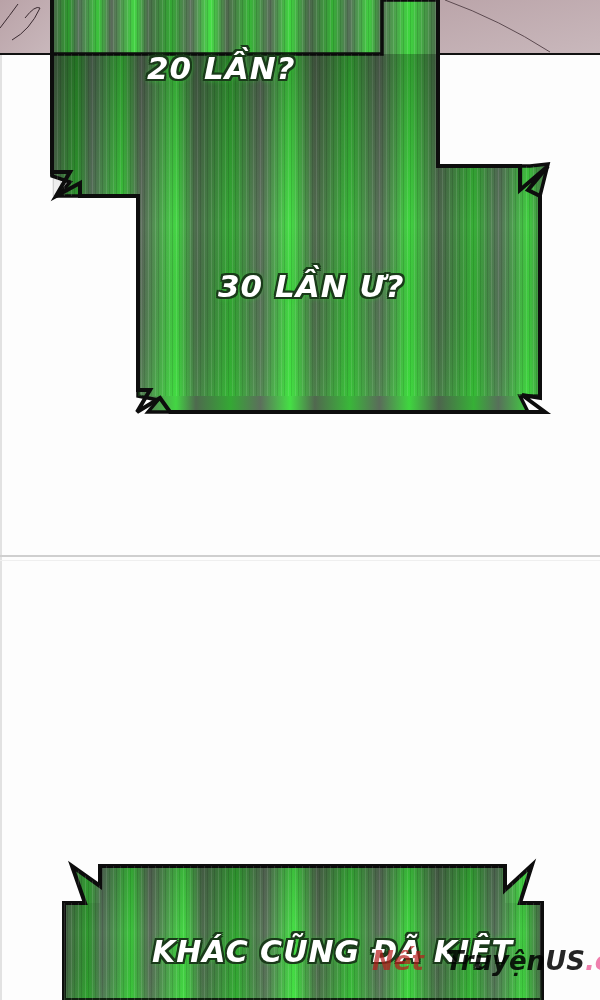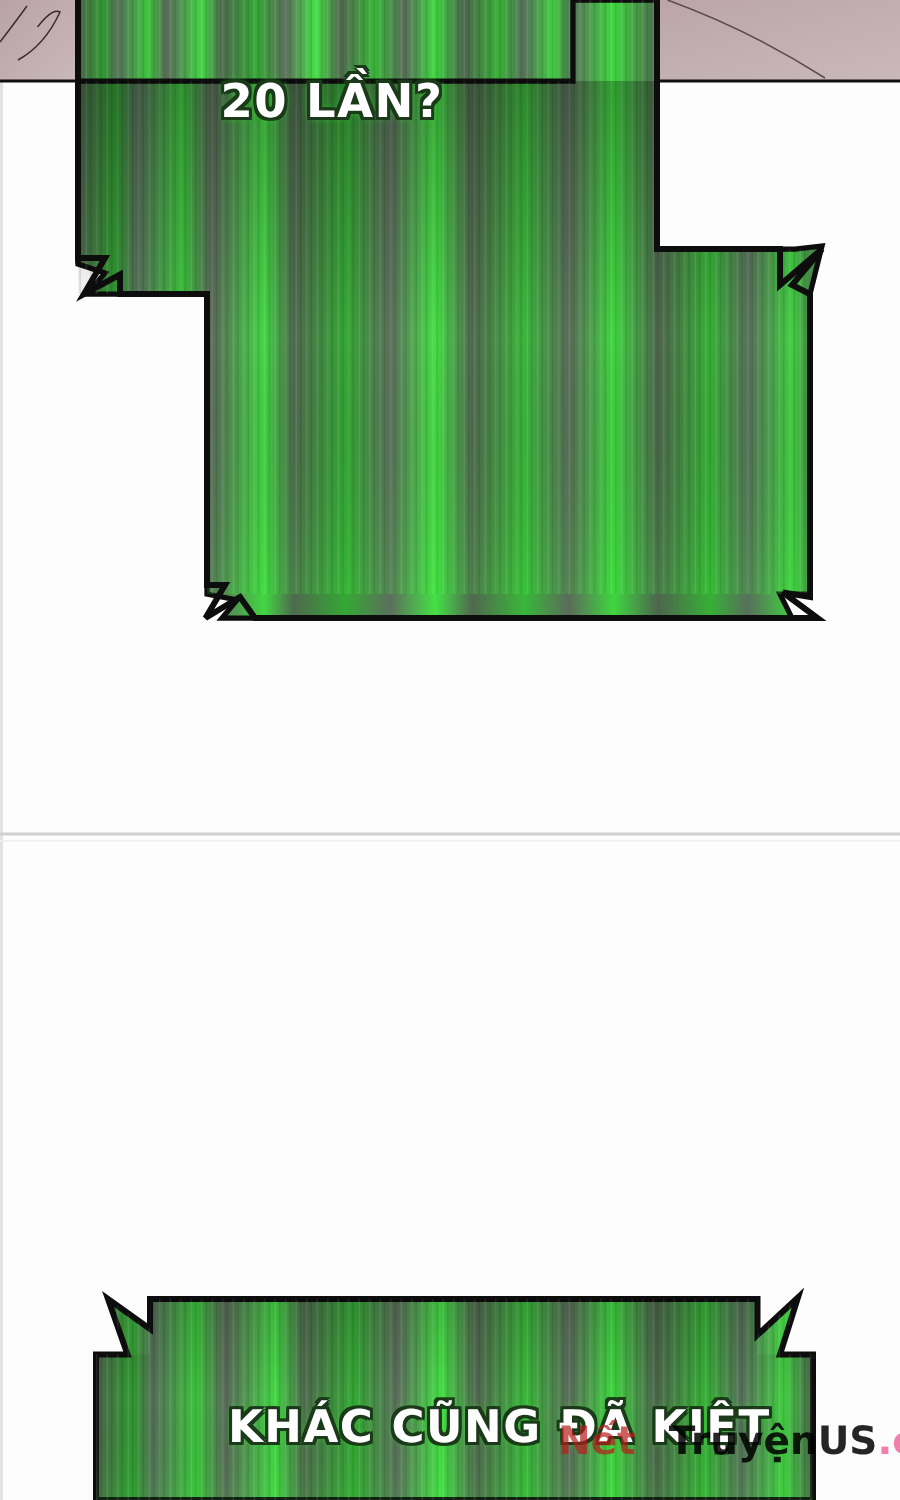--- a/index.html
+++ b/index.html
@@ -1,21 +1,21 @@
 <!DOCTYPE html>
 <html><head>
   <meta charset="utf-8">
   <style>
     html, body { margin: 0; padding: 0; }
     body {
       width: 600px; height: 1000px; overflow: hidden;
       background: #fdfdfd; position: relative;
       font-family: "DejaVu Sans", sans-serif;
     }
-    .page { position: absolute; left: 0; top: 0; width: 600px; height: 1000px; }
+    .page { position: absolute; left: 0; top: 0; width: 600px; height: 1000px; font-style: italic; }
     .left-gutter { position: absolute; left: 0; top: 0; width: 2px; height: 1000px; background: #e2e2e2; }
     .divider { position: absolute; left: 0; top: 555px; width: 600px; height: 2px; background: #cfcfcf; }
     .divider2 { position: absolute; left: 0; top: 560px; width: 600px; height: 1px; background: #efefef; }
     svg.art { position: absolute; left: 0; top: 0; }
     .caption {
       position: absolute; color: #ffffff; font-family: "DejaVu Sans", sans-serif;
       font-weight: bold; letter-spacing: 1px; white-space: nowrap;
       text-shadow:
         -2px -2px 0 #1a3a1a, 2px -2px 0 #1a3a1a, -2px 2px 0 #1a3a1a, 2px 2px 0 #1a3a1a,
         0 -2px 0 #1a3a1a, 0 2px 0 #1a3a1a, -2px 0 0 #1a3a1a, 2px 0 0 #1a3a1a,
@@ -107,20 +107,21 @@
       <path d="M100 866 L505 866 L505 890 L532 865 L520 903 L542 903 L542 1000 L64 1000 L64 903 L85 903 L72 866 L100 886 Z" fill="url(#streaks)" stroke="#0d0d0d" stroke-width="4" stroke-linejoin="miter"></path>
       <path d="M100 866 L505 866 L505 890 L532 865 L520 903 L542 903 L542 1000 L64 1000 L64 903 L85 903 L72 866 L100 886 Z" fill="url(#lines)"></path>
       <path d="M100 866 L505 866 L505 903 L542 903 L542 1000 L64 1000 L64 903 L100 903 Z" fill="url(#vfade)" opacity="0.6"></path>
     </g>
   </svg>
 
   <div class="divider"></div>
   <div class="divider2"></div>
 
   <div class="caption cap1">20 LẦN?</div>
+  <div class="caption cap2">30 LẦN Ư?</div>
   <div class="caption cap3">
     <div>KHÁC CŨNG ĐÃ KIỆT</div>
   </div>
 
   <div class="watermark">
     <div class="wm-bottom"><span class="wm-n">Nết</span><span class="wm-us">TruyệnUS</span><span class="wm-com">.com</span></div>
   </div>
 </div>
 
 </body></html>

